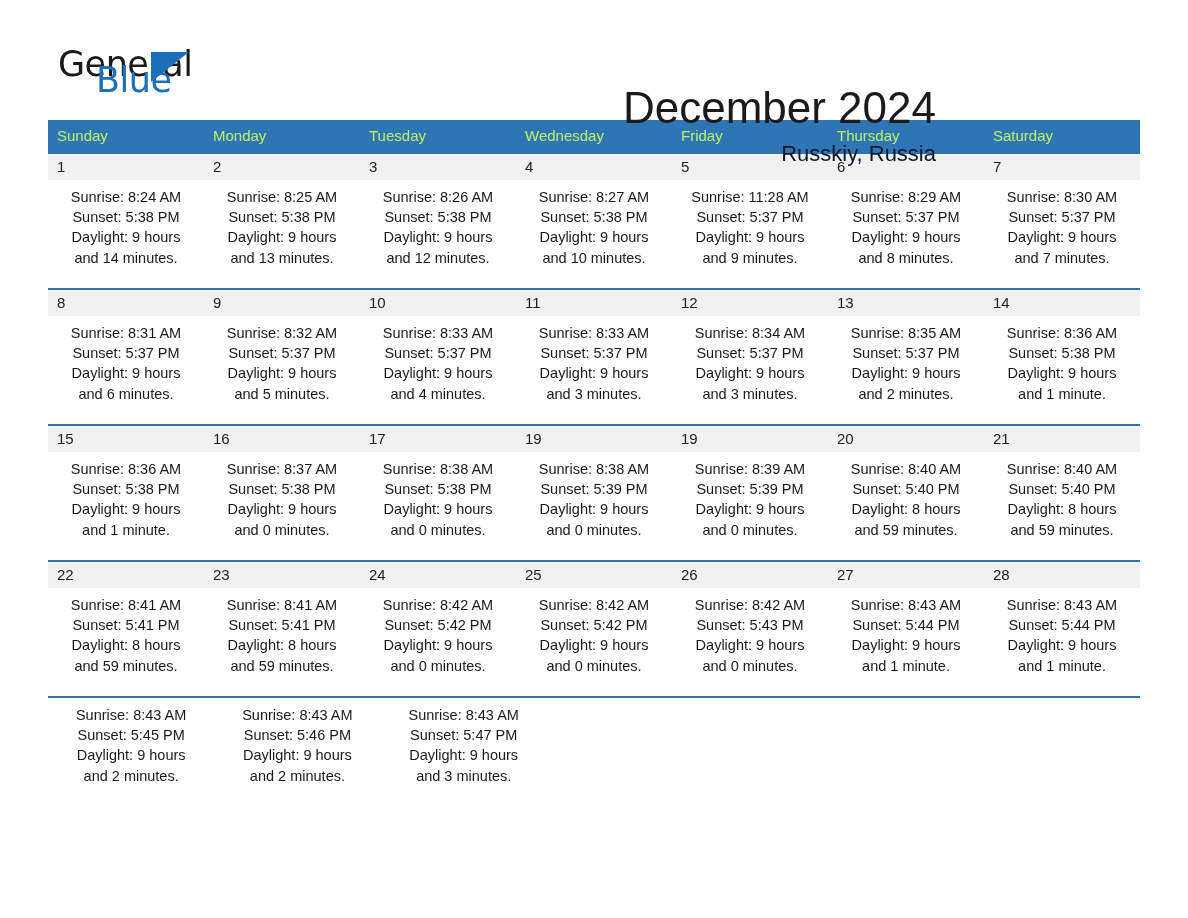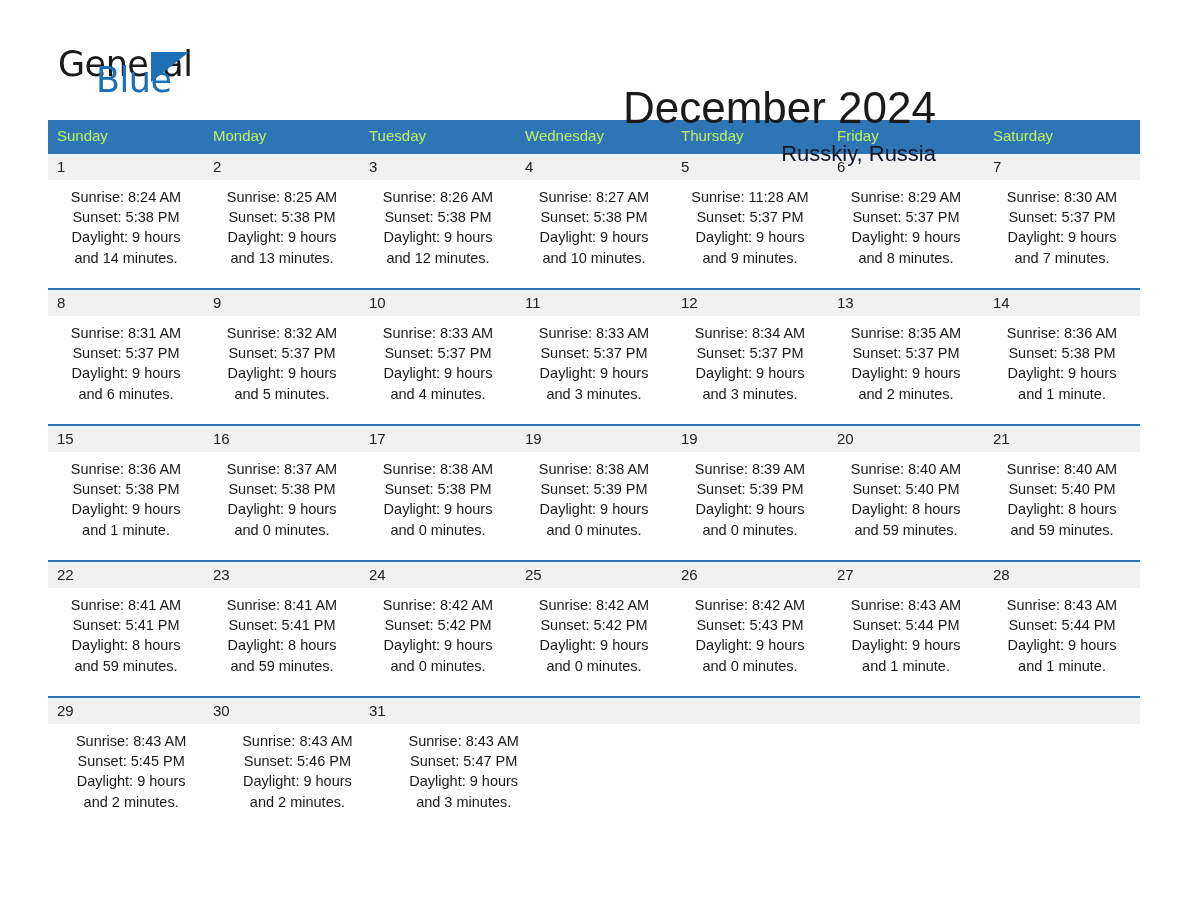--- a/index.html
+++ b/index.html
@@ -174,22 +174,22 @@
 
   </div>
 
   <div class="calendar">
 
     <div class="dow-row">
       <div class="dow-cell">Sunday</div>
       <div class="dow-cell">Monday</div>
       <div class="dow-cell">Tuesday</div>
       <div class="dow-cell">Wednesday</div>
+      <div class="dow-cell">Friday</div>
       <div class="dow-cell">Thursday</div>
-      <div class="dow-cell">Friday</div>
       <div class="dow-cell">Saturday</div>
     </div>
 
     <div class="week">
       <div class="week-dates">
         <div class="date-cell">1</div>
         <div class="date-cell">2</div>
         <div class="date-cell">3</div>
         <div class="date-cell">4</div>
         <div class="date-cell">5</div>
@@ -404,29 +404,20 @@
         <div class="info-cell">
           <div class="info-line">Sunrise: 8:43 AM</div>
           <div class="info-line">Sunset: 5:44 PM</div>
           <div class="info-line">Daylight: 9 hours</div>
           <div class="info-line">and 1 minute.</div>
         </div>
       </div>
     </div>
 
     <div class="week">
-      <div class="week-dates">
-        <div class="date-cell">29</div>
-        <div class="date-cell">30</div>
-        <div class="date-cell">31</div>
-        <div class="date-cell"></div>
-        <div class="date-cell"></div>
-        <div class="date-cell"></div>
-        <div class="date-cell"></div>
-      </div>
       <div class="week-body">
         <div class="info-cell">
           <div class="info-line">Sunrise: 8:43 AM</div>
           <div class="info-line">Sunset: 5:45 PM</div>
           <div class="info-line">Daylight: 9 hours</div>
           <div class="info-line">and 2 minutes.</div>
         </div>
         <div class="info-cell">
           <div class="info-line">Sunrise: 8:43 AM</div>
           <div class="info-line">Sunset: 5:46 PM</div>

